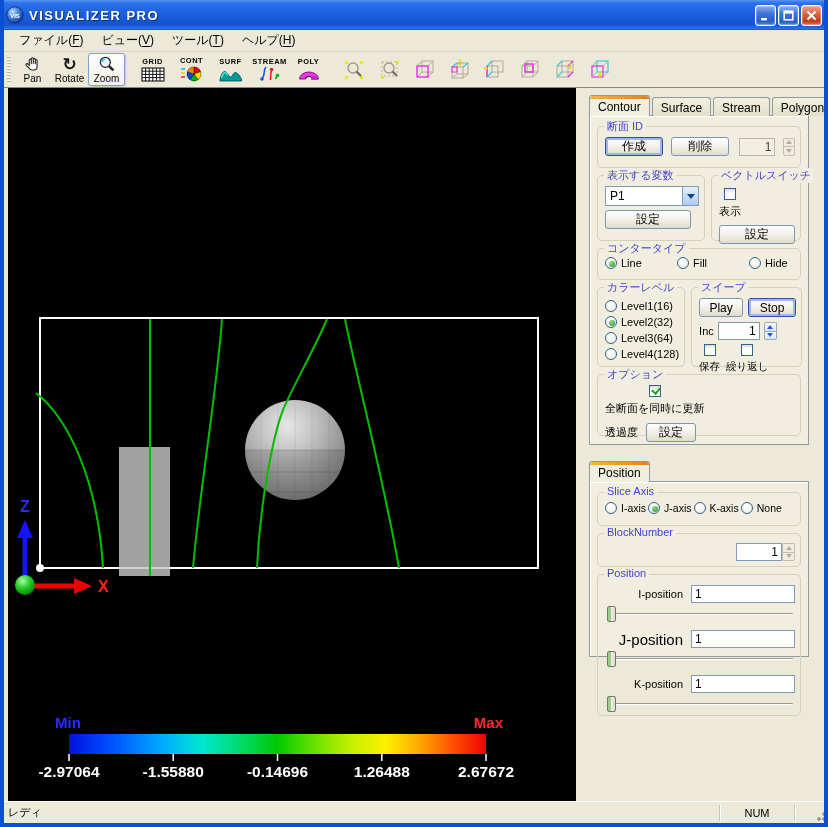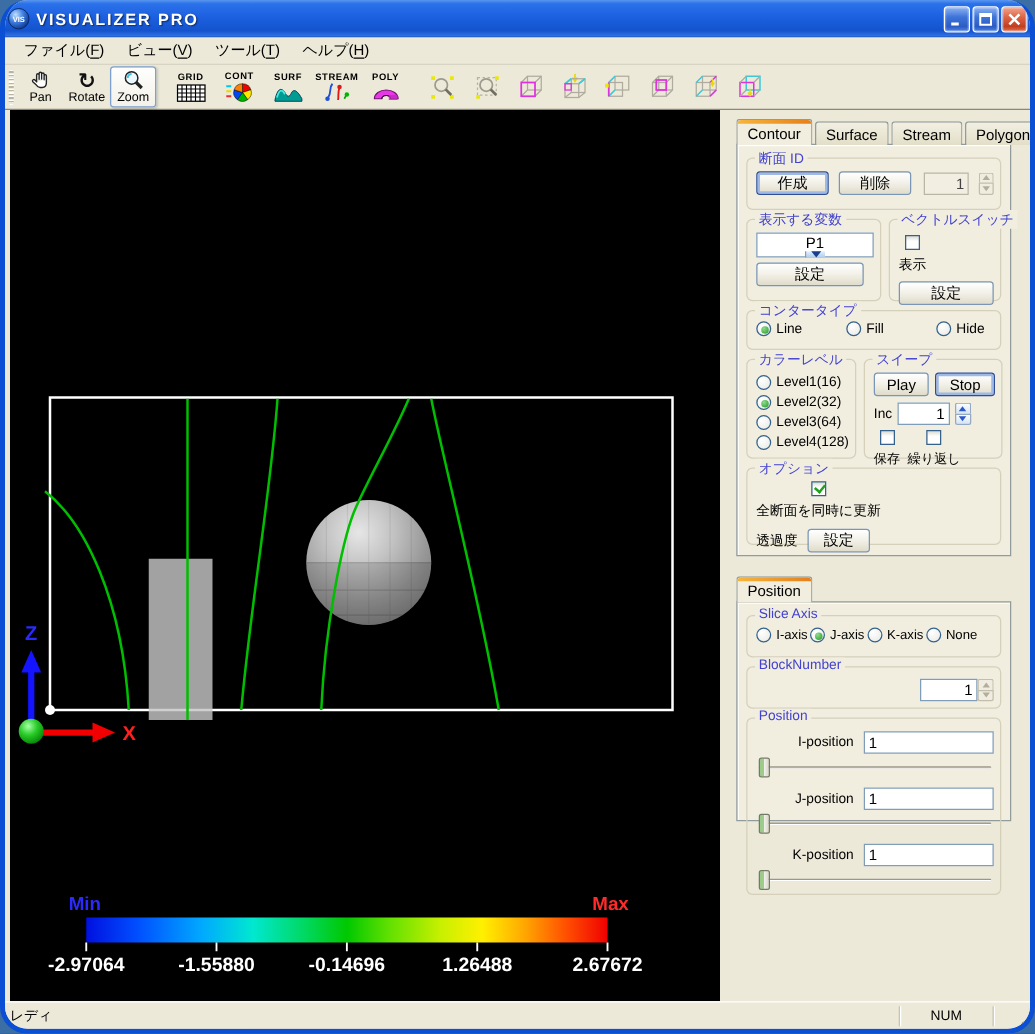--- a/index.html
+++ b/index.html
@@ -1,18 +1,18 @@
 <!DOCTYPE html>
 <html><head>
 <meta charset="utf-8">
 <style>
   html,body{margin:0;padding:0;background:#3A6EA5;}
   *{box-sizing:border-box;font-family:"Liberation Sans","DejaVu Sans",sans-serif;}
   .window{position:relative;width:828px;height:827px;background:#ECE9D8;
-    border-left:4px solid #0A4FD4;border-right:4px solid #0A4FD4;border-bottom:4px solid #0A4FD4;overflow:hidden;border-radius:22px;}
+    border-left:4px solid #0A4FD4;border-right:4px solid #0A4FD4;border-bottom:4px solid #0A4FD4;overflow:hidden;}
   
   .titlebar{height:30px;margin:0 -4px;display:flex;align-items:center;padding:0 6px;
     background:linear-gradient(180deg,#5A96F0 0%,#2B71EA 10%,#1C60E0 45%,#1453CC 82%,#2E6FE4 95%,#1A50B8 100%);}
   .appicon{width:18px;height:18px;margin-right:5px;flex:0 0 auto;}
   .title{color:#fff;font-weight:bold;font-size:13px;letter-spacing:1.5px;text-shadow:1px 1px 1px #10306E;flex:1;}
   .winbtn{width:21px;height:21px;margin-left:2px;border-radius:3px;border:1px solid #fff;
     display:flex;align-items:center;justify-content:center;
     background:linear-gradient(180deg,#8DB2F2,#3D74DA 40%,#2C5BC4 80%,#4E82E0);box-shadow:inset 0 0 0 1px rgba(255,255,255,.25);}
   .winbtn.close{background:linear-gradient(180deg,#F2A38B,#DD6547 40%,#C33E20 80%,#E0714E);}
   
@@ -64,21 +64,21 @@
   .spin.dis i{background:#F0EDE0;border-color:#C2BEAC;}
   .spin.dis i.up::after{border-bottom-color:#B2AE9E;}
   .spin.dis i.dn::after{border-top-color:#B2AE9E;}
   .radio{display:inline-flex;align-items:center;gap:4px;color:#000;}
   .rb{width:12px;height:12px;border-radius:50%;border:1px solid #35628C;background:radial-gradient(circle at 35% 30%,#FFF,#E8E8E2);position:relative;flex:0 0 auto;}
   .rb.on::after{content:"";position:absolute;left:3px;top:3px;width:6px;height:6px;border-radius:50%;
     background:radial-gradient(circle at 35% 30%,#8FDC8F,#1E9A1E);}
   .check{display:inline-flex;align-items:center;gap:4px;color:#000;flex-direction:column;}
   .cb{width:12px;height:12px;border:1px solid #35628C;background:linear-gradient(#DCDCD4,#FFF 40%);position:relative;flex:0 0 auto;}
   .cb.on::after{content:"";position:absolute;left:2px;top:1px;width:6px;height:4px;border-left:2px solid #21A121;border-bottom:2px solid #21A121;transform:rotate(-50deg);}
-  .combo{display:flex;height:20px;border:1px solid #7F9DB9;background:#fff;align-items:center;flex-direction:column;}
+  .combo{display:flex;height:20px;border:1px solid #7F9DB9;background:#fff;align-items:center;}
   .combo .ctext{flex:1;font-size:12px;padding:0 4px;color:#000;}
   .combo .cbtn{width:16px;height:100%;border-left:1px solid #7F9DB9;background:linear-gradient(#E6F1FC,#AECBF0);display:flex;align-items:center;justify-content:center;}
   .combo .cbtn::after{content:"";border-left:4px solid transparent;border-right:4px solid transparent;border-top:5px solid #16408C;}
   .slider{position:relative;height:18px;margin:2px 2px 0 2px;}
   .slider .track{position:absolute;left:0;right:0;top:8px;height:2px;background:#9A968A;border-bottom:1px solid #FFF;border-radius:1px;}
   .slider .thumb{position:absolute;left:0;top:1px;width:9px;height:16px;border:1px solid #707C66;border-radius:2px;
     background:linear-gradient(90deg,#9CCB8C 0 3px,#F4F3EE 3px,#D9D6C8);}
   
   .statusbar{position:relative;height:22px;margin:0 -4px;background:#ECE9D8;border-top:1px solid #fff;display:flex;align-items:center;padding:2px 3px 2px 8px;font-size:11px;color:#000;}
   .sep{width:1px;height:16px;background:#C8C4B2;box-shadow:1px 0 0 #fff;margin:0 4px;}
@@ -519,21 +519,21 @@
           <div class="row" style="gap:8px">
             <span style="width:78px;text-align:right;font-size:11px">I-position</span>
             <input class="field" style="width: 104px;" readonly="" value="1">
           </div>
           <div class="slider">
               <span class="track"></span>
               <span class="thumb"></span>
             </div>
 
           <div class="row" style="gap:8px;margin-top:7px">
-            <span style="width:78px;text-align:right;font-size:11px">J-position</span>
+            <span style="width:78px;text-align:right;font-size:15px">J-position</span>
             <input class="field" style="width: 104px;" readonly="" value="1">
           </div>
           <div class="slider">
               <span class="track"></span>
               <span class="thumb"></span>
             </div>
 
           <div class="row" style="gap:8px;margin-top:7px">
             <span style="width:78px;text-align:right;font-size:11px">K-position</span>
             <input class="field" style="width: 104px;" readonly="" value="1">

